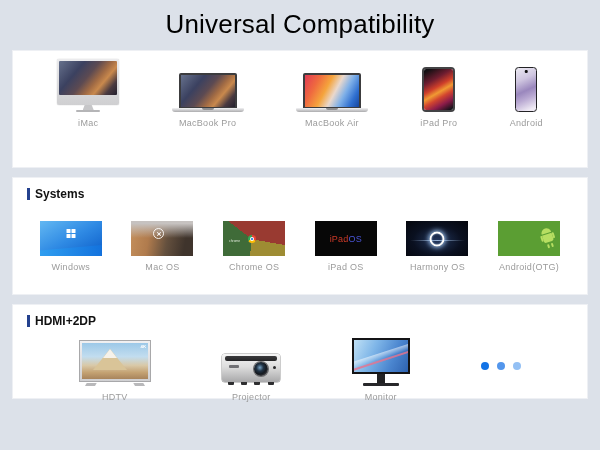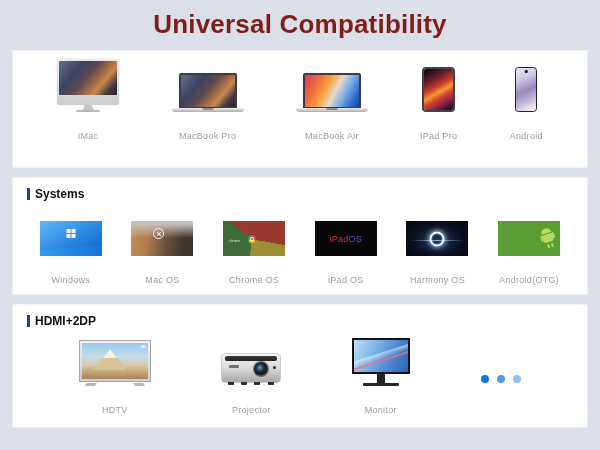--- a/index.html
+++ b/index.html
@@ -1,35 +1,35 @@
 <!DOCTYPE html>
 <html><head>
 <meta charset="utf-8">
 <style>
   * { margin:0; padding:0; box-sizing:border-box; }
   body { width:600px; height:450px; font-family:"Liberation Sans", sans-serif; }
   .page { position:relative; width:600px; height:450px; background:#dce1e9; overflow:hidden; }
-  .title { padding-top:9px; text-align:center; font-size:26px; font-weight:bold; color:#7f1d1d; letter-spacing:0.2px; }
+  .title { padding-top:9px; text-align:center; font-size:26px; font-weight:normal; color:#000000; letter-spacing:0.2px; }
 
   .card { position:absolute; left:12px; width:576px; background:#ffffff; border:1px solid #eef0f4; }
   .card1 { top:50px; height:118px; }
   .card2 { top:177px; height:118px; }
-  .card3 { top:304px; height:124px; }
+  .card3 { top:304px; height:95px; }
 
   .card-header { display:flex; align-items:center; padding:9px 0 0 14px; }
   .bar { width:3px; height:12px; background:#24418e; margin-right:5px; flex:0 0 auto; }
   .hdr { font-size:12px; font-weight:bold; color:#111; }
   .note { font-size:8.5px; color:#9b9b9b; margin-left:6px; margin-top:1px; }
   .note .red { color:#e53935; }
 
   .row { display:flex; justify-content:space-around; align-items:flex-end; }
   .row1 { margin-top:8px; padding:0 18px; }
   .row2 { margin-top:20px; padding:0 12px; }
   .row3 { margin-top:10px; padding:0 30px; }
-  .item { display:flex; flex-direction:column; align-items:center;gap:13px; }
+  .item { display:flex; flex-direction:column; align-items:center; }
   .lbl { margin-top:6px; font-size:9px; color:#9b9b9b; text-align:center; letter-spacing:0.3px; white-space:nowrap; }
   .icon { display:flex; flex-direction:column; align-items:center; }
 
   
   .sierra { background:linear-gradient(130deg,#66718c 0%,#3b4160 30%,#5c4a52 48%,#a06a44 62%,#c9894d 72%,#4a3a40 86%,#23202e 100%); }
   .bigsur { background:linear-gradient(118deg,#e23a54 0%,#ef6a3f 22%,#f5a43c 40%,#ead8cc 55%,#7fb0e8 70%,#2f6fd0 86%,#16459e 100%); }
 
   .imac-shell { width:62px; height:46px; background:linear-gradient(#ebebed,#cfcfd1); border-radius:2px; padding:2px; box-shadow:0 0 1px rgba(0,0,0,.35); }
   .imac-wall { height:34px; border-radius:1px; }
   .imac-foot { width:11px; height:5px; background:#c6c6c8; clip-path:polygon(18% 0,82% 0,100% 100%,0 100%); }

